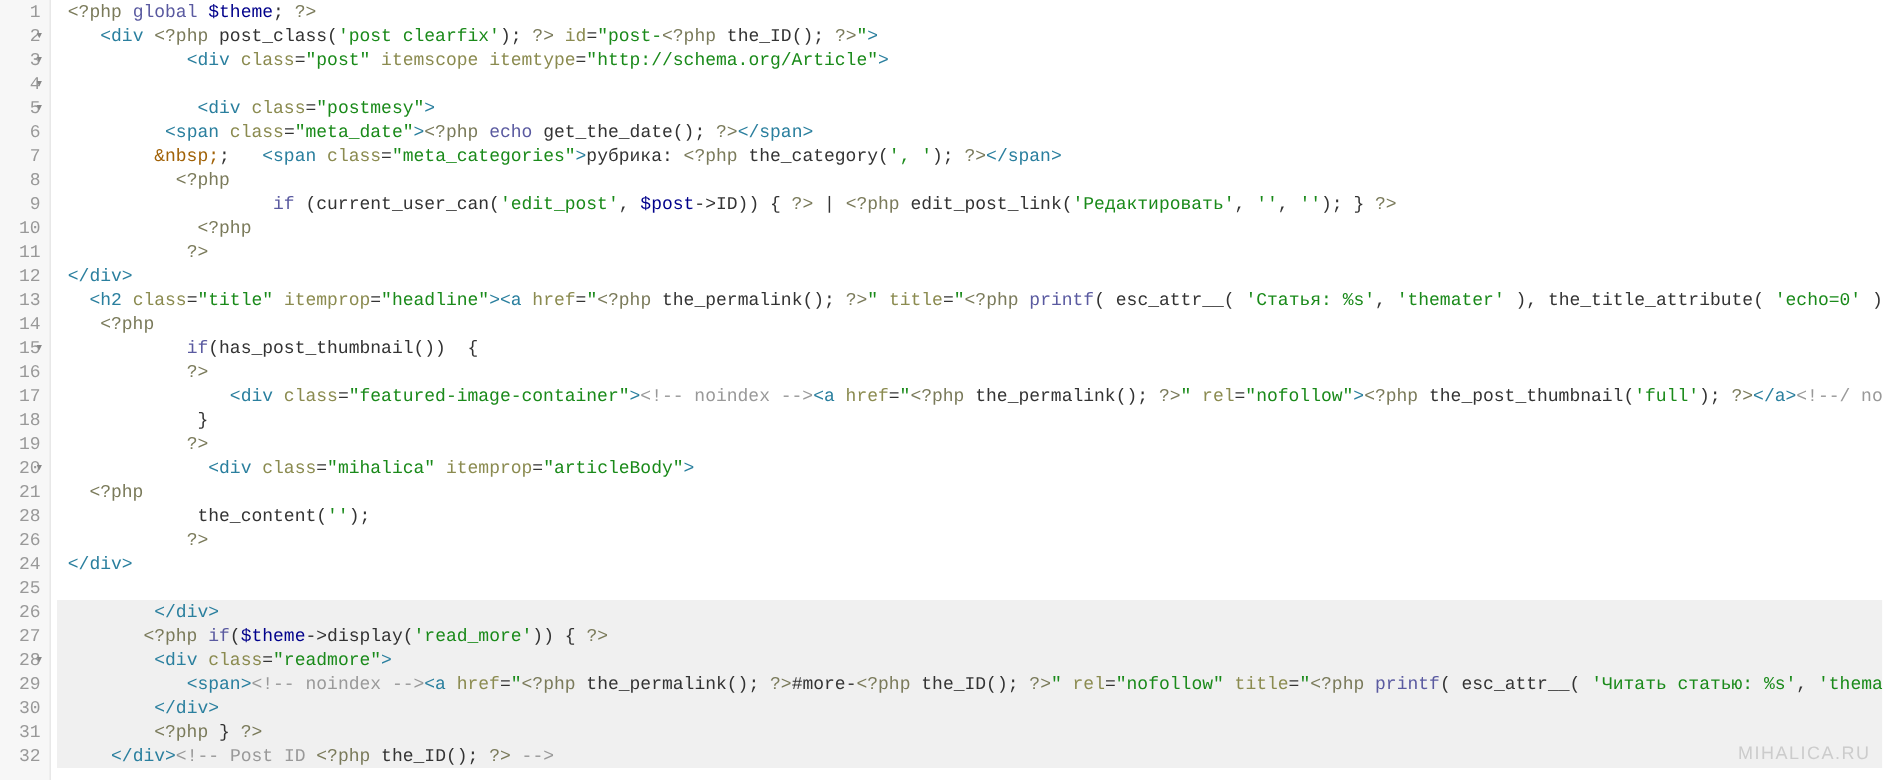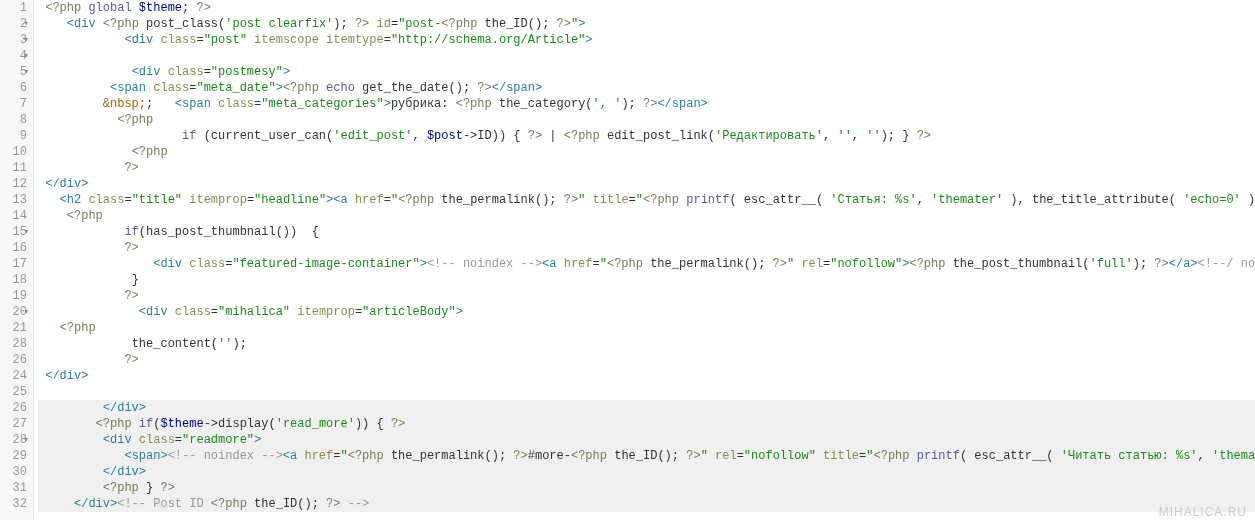--- a/index.html
+++ b/index.html
@@ -57,21 +57,21 @@
   .kw    { color: #5a5aa0; }      
   .var   { color: #00008b; margin-top: 32px; }      
   .fn    { color: #333; }
   .txt   { color: #333; }
   .op    { color: #333; }
   .ent   { color: #a16207; }      
   .cmt   { color: #999; }         
   .watermark {
     position: absolute;
     right: 8px;
-    bottom: 0;
+    bottom: 10px;
     color: #ccc;
     font-family: Arial, sans-serif;
     font-size: 12px;
     letter-spacing: 1px;
     pointer-events: none;
   }
 </style>
 </head>
 <body>
 

